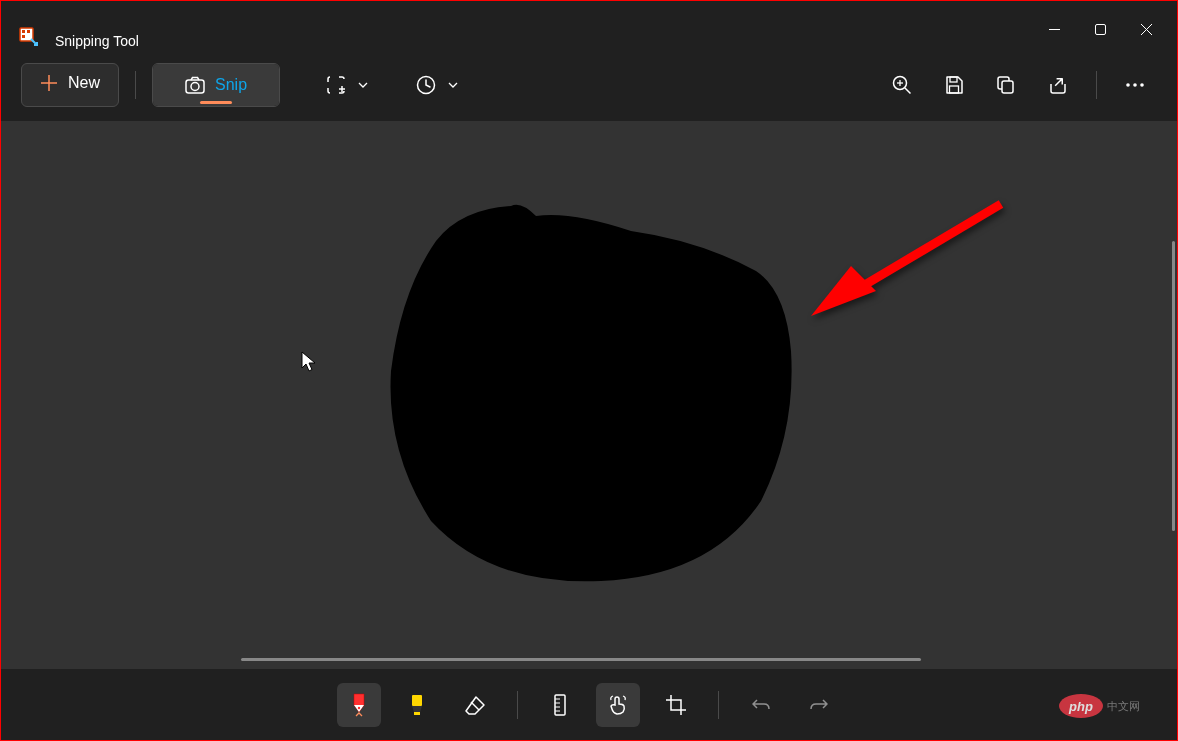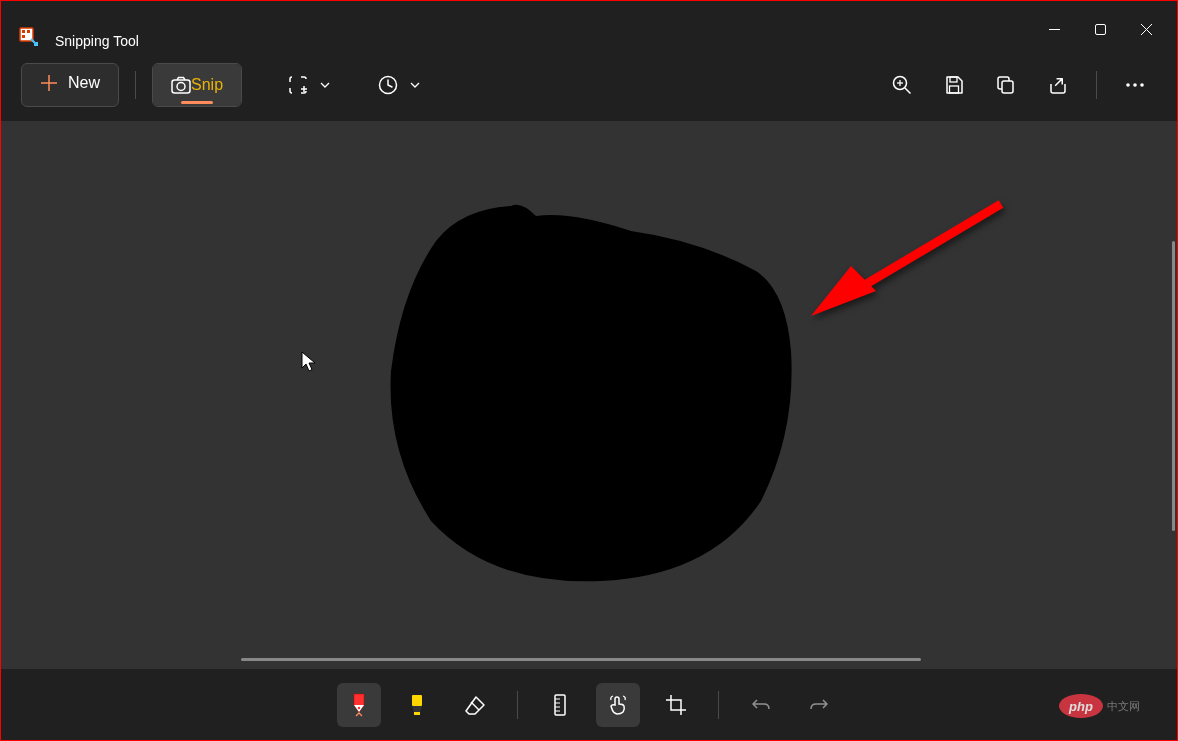--- a/index.html
+++ b/index.html
@@ -67,23 +67,24 @@
     .seg-group {
       display: flex;
       border: 1px solid #4a4a4a;
       border-radius: 6px;
       overflow: hidden;
       height: 44px;
     }
     .seg-btn {
       display: flex;
       align-items: center;
-      padding: 0 18px;
+      gap: 10px;
+      padding: 0 32px;
       font-size: 16px;
-      color: #eab308;
+      color: #0ea5e9;
       position: relative;
     }
     .seg-btn.active {
       background: #3a3a3a;
     }
     .seg-btn.active::after {
       content: '';
       position: absolute;
       bottom: 2px;
       left: 50%;

